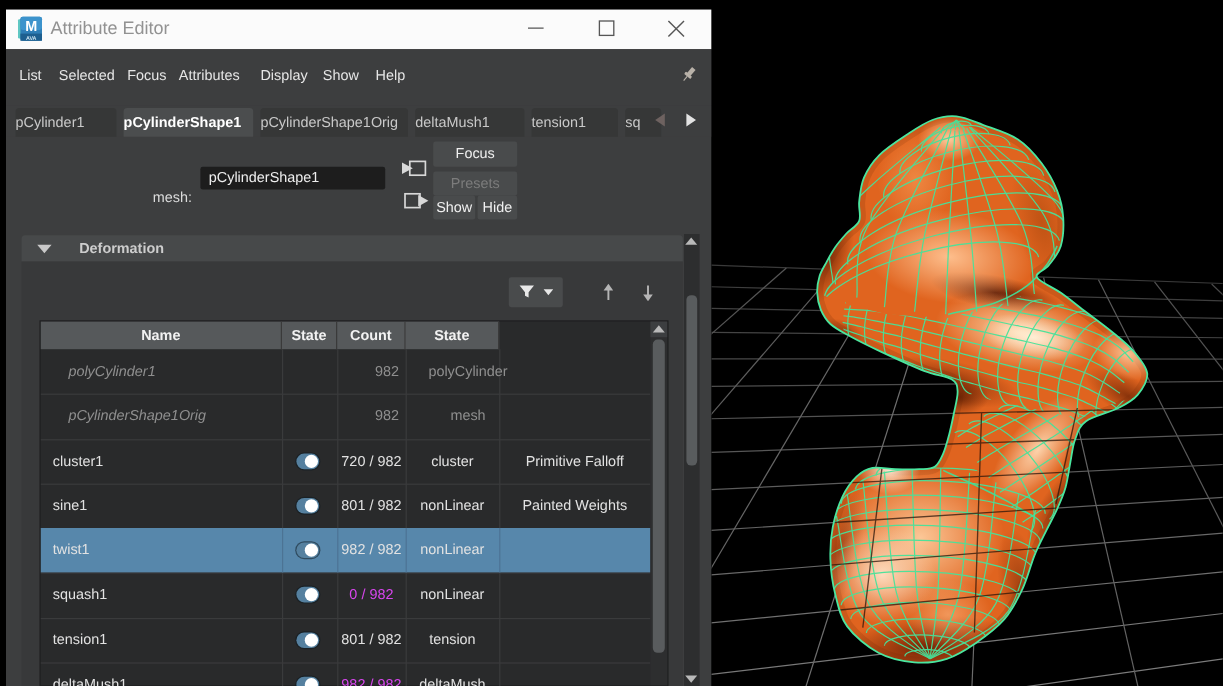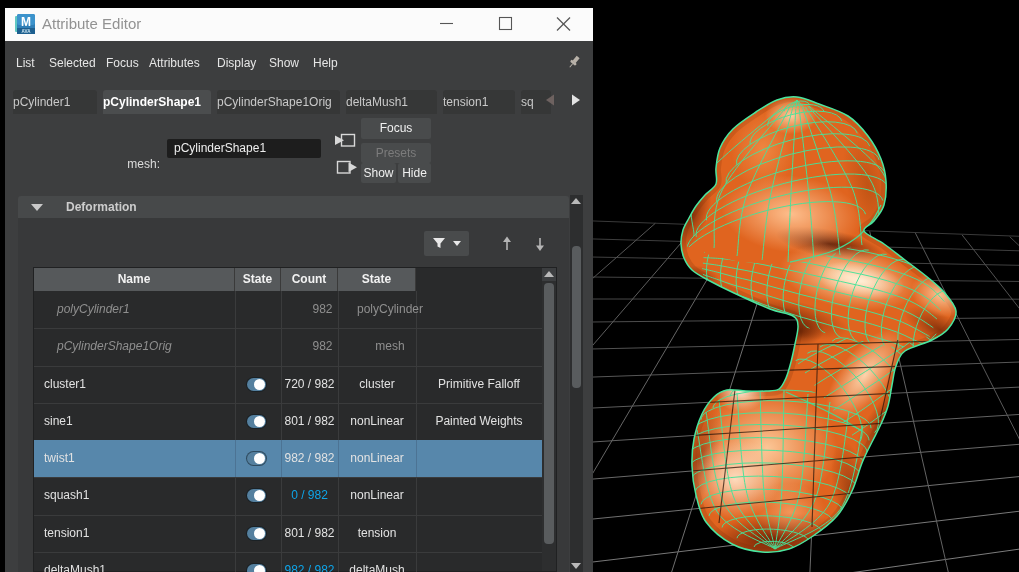--- a/index.html
+++ b/index.html
@@ -37,21 +37,21 @@
 #tbl { left:28px; top:259px; width:524px; height:305px; background:#292a2b;
   border:1px solid #202122; }
 .hdrcell { position:absolute; top:0; height:23px; background:#56595b; color:#f2f2f2;
   font-weight:bold; font-size:12px; text-align:center; line-height:22px;
   border-right:1px solid #3a3a3a; }
 .cell { position:absolute; font-size:12px; color:#e2e2e2; text-align:center; }
 .rowline { position:absolute; left:0; width:508px; height:1px; background:#3a3b3c; }
 .colline { position:absolute; top:23px; width:1px; height:282px; background:#3a3b3c; }
 .dim { color:#8f8f8f;margin-left:13px; }
 .ital { font-style:italic; }
-.orange { color:#0ea5e9; }
+.orange { color:#d946ef; }
 .toggle { position:absolute; width:19px; height:13px; background:#55809f;
   border-radius:7px; box-shadow:0 0 0 1px rgba(15,25,32,0.55); }
 .toggle .knob { position:absolute; right:1px; top:1px; width:11px; height:11px;
   background:#ffffff; border-radius:50%; }
 
 .sbtrack { position:absolute; background:#2d2e2f; }
 .sbthumb { position:absolute; background:#595c5e; border-radius:4px; }
 .arr { position:absolute; width:0; height:0; }
 .arr.up { border-left:5px solid transparent; border-right:5px solid transparent;
   border-bottom:6px solid #b9b9b9; }

